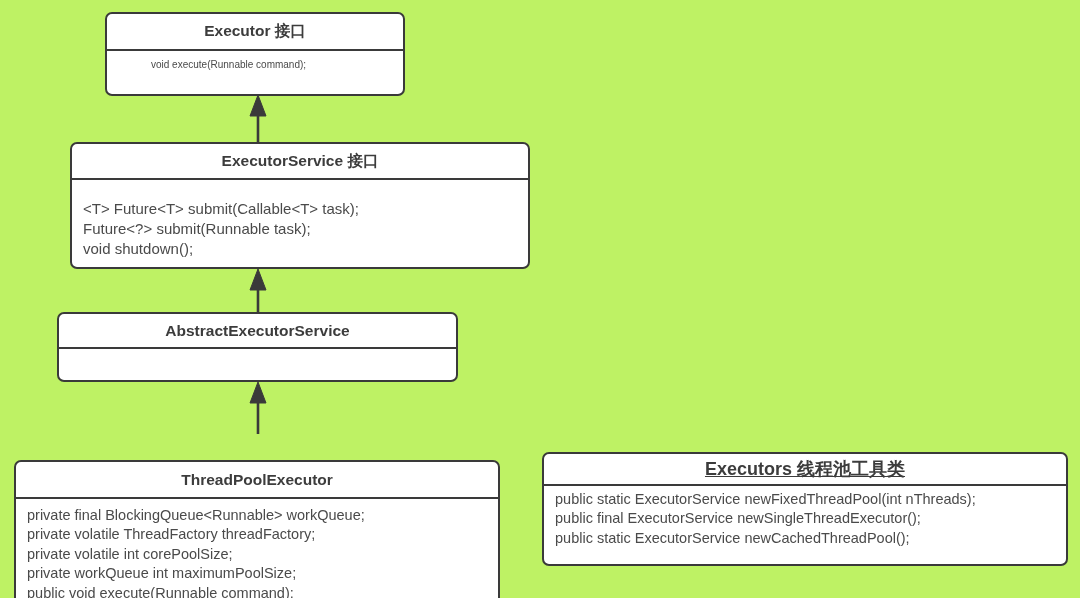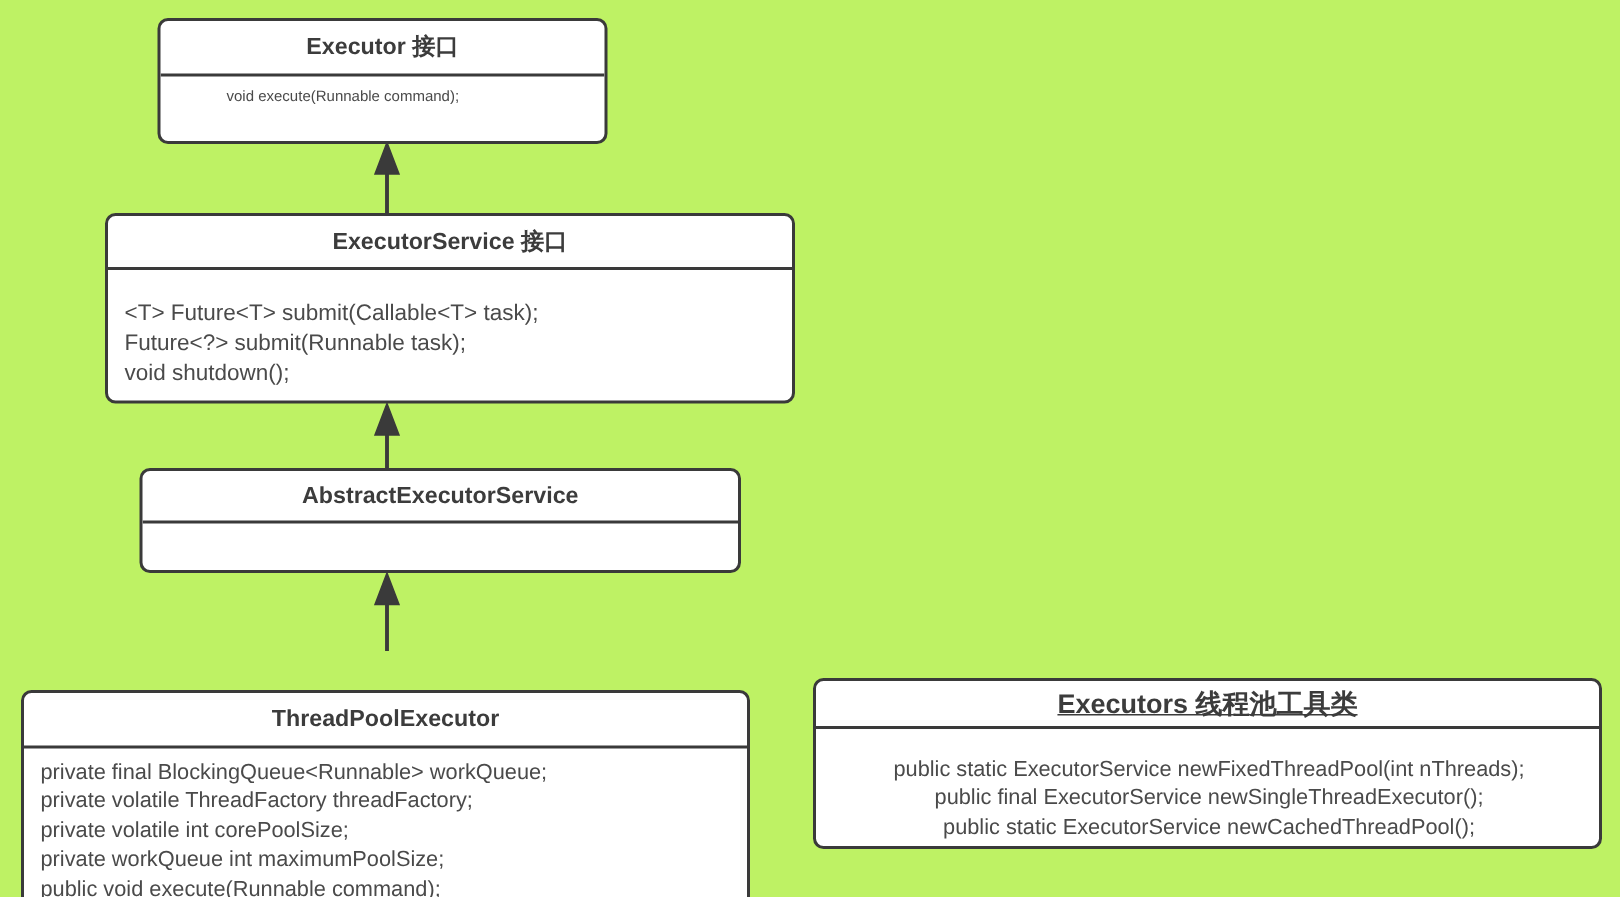--- a/index.html
+++ b/index.html
@@ -49,31 +49,31 @@
 
   
   #box-executor        { left: 105px; top: 12px;  width: 300px; height: 84px;  }
   #box-executor .uml-title { height: 37px; font-size: 15.5px; }
   #box-executor .uml-body  { font-size: 10px; padding-top: 7px; padding-left: 44px; }
 
   #box-executorservice { left: 70px;  top: 142px; width: 460px; height: 127px; }
   #box-executorservice .uml-title { height: 36px; font-size: 15.5px; }
   #box-executorservice .uml-body  { font-size: 15px; padding-top: 19px; }
 
-  #box-abstract        { left: 57px;  top: 312px; width: 401px; height: 70px; margin-left: 36px;  }
+  #box-abstract        { left: 57px;  top: 312px; width: 401px; height: 70px;  }
   #box-abstract .uml-title { height: 35px; font-size: 15.5px; }
   #box-abstract .uml-body  { font-size: 14.5px; padding-top: 5px; }
 
   #box-threadpool      { left: 14px;  top: 434px; width: 486px; height: 145px; margin-top: 26px; }
   #box-threadpool .uml-title { height: 37px; font-size: 15.5px; }
   #box-threadpool .uml-body  { font-size: 14.5px; padding-top: 7px; }
 
   #box-executors       { left: 542px; top: 452px; width: 526px; height: 114px; }
   #box-executors .uml-title { height: 32px; font-size: 18px; text-decoration: underline; }
-  #box-executors .uml-body  { font-size: 14.5px; padding-top: 18px; text-align: center; }
+  #box-executors .uml-body  { font-size: 14.5px; padding-top: 4px; }
 
   
   .arrow {
     position: absolute;
     left: 0; top: 0;
     pointer-events: none;
   }
 </style>
 </head>
 <body>

